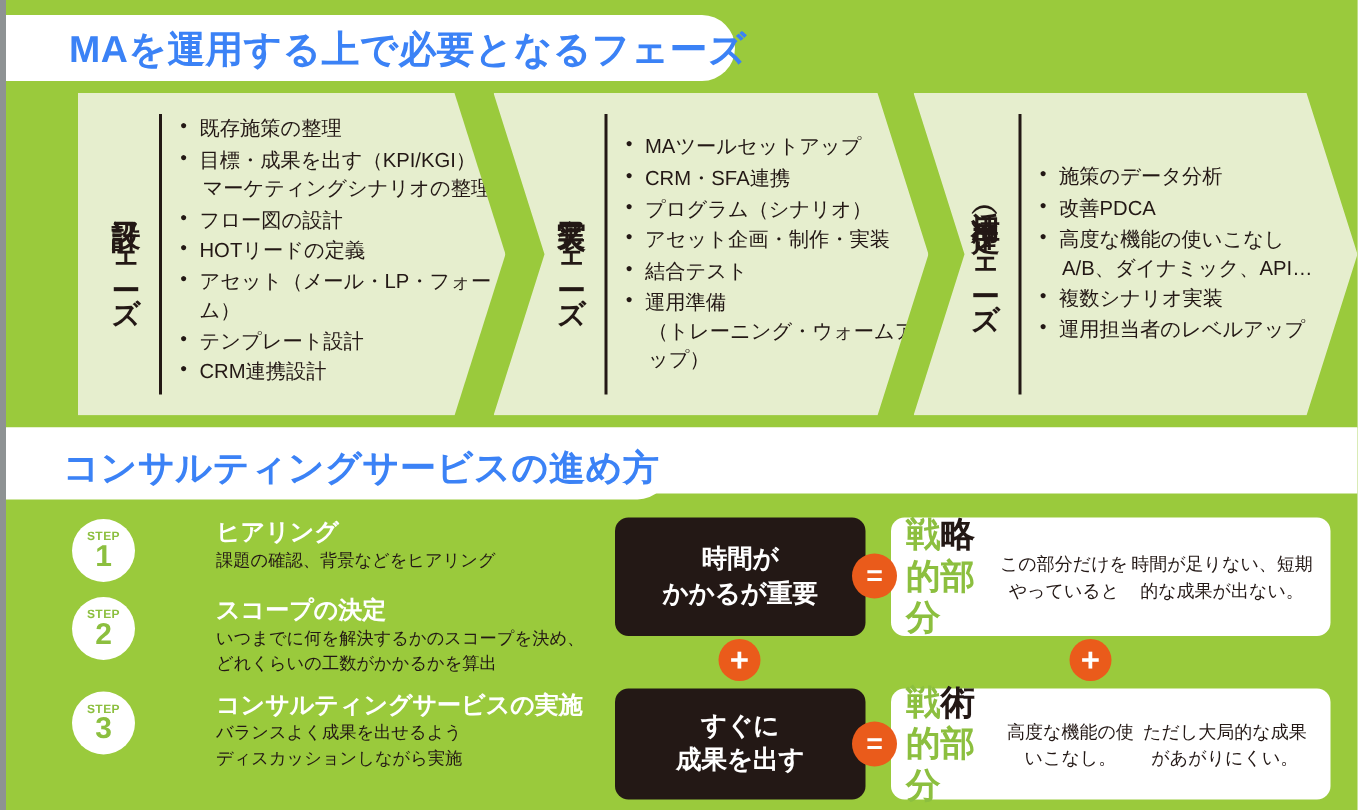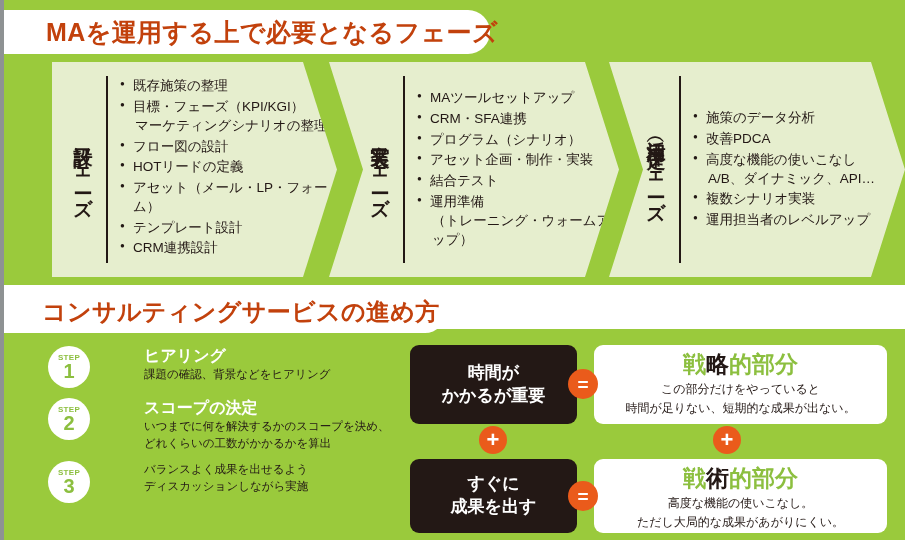--- a/index.html
+++ b/index.html
@@ -17,21 +17,21 @@
 
   
   .sec1 { position:absolute; left:4px; top:0; width:901px; height:285px; background:#9aca3c; }
 
   .ribbon {
     position:absolute; background:#ffffff;
     border-radius:0 24px 24px 0;
     display:flex; align-items:center;
   }
   .ribbon .ribbon-txt {
-    color:#c2410c; font-weight:bold; letter-spacing:.4px; white-space:nowrap;
+    color:#3b82f6; font-weight:bold; letter-spacing:.4px; white-space:nowrap;
   }
 
   #ribbon1 { left:0; top:10px; width:486px; height:44px; padding-left:42px; }
   #ribbon1 .ribbon-txt { font-size:25px; }
 
   
   .phase { position:absolute; top:62px; height:215px; background:#e6eece; display:flex; }
   .phase.ch { clip-path:polygon(0 0, calc(100% - 34px) 0, 100% 50%, calc(100% - 34px) 100%, 0 100%); }
   .phase.ch-notch { clip-path:polygon(0 0, calc(100% - 34px) 0, 100% 50%, calc(100% - 34px) 100%, 0 100%, 34px 50%); }
 
@@ -83,21 +83,21 @@
 
   
   .cmp { position:absolute; z-index:12; }
   .dark-box {
     background:#231815; border-radius:9px; color:#ffffff;
     display:flex; flex-direction:column; align-items:center; justify-content:center;
     font-weight:bold; font-size:17px; line-height:1.35;
   }
   .white-box {
     background:#ffffff; border-radius:9px;
-    display:flex; flex-direction:column; align-items:center; justify-content:flex-start;
+    display:flex; flex-direction:row; align-items:center; justify-content:flex-start;
     padding:6px 10px;
   }
   .wb-title { font-size:23px; font-weight:bold; line-height:1.2; color:#8cbf3f; }
   .wb-title .dk { color:#231815; }
   .wb-desc { font-size:12px; color:#231815; line-height:1.42; text-align:center; margin-top:2px; }
 
   #dark1  { left:410px; top:345px; width:167px; height:79px; }
   #dark2  { left:410px; top:459px; width:167px; height:74px; }
   #white1 { left:594px; top:345px; width:293px; height:79px; }
   #white2 { left:594px; top:459px; width:293px; height:74px; }
@@ -126,21 +126,21 @@
 
     <div class="ribbon" id="ribbon1">
       <span class="ribbon-txt">MAを運用する上で必要となるフェーズ</span>
     </div>
 
     <div class="phase ch" id="phase1">
       <div class="phase-label">設計フェーズ</div>
       <div class="phase-div"></div>
       <div class="bullets">
         <div class="bullet"><span>既存施策の整理</span></div>
-        <div class="bullet"><span>目標・フェーズ（KPI/KGI）</span><span class="sub">マーケティングシナリオの整理</span></div>
+        <div class="bullet"><span>目標・成果を出す（KPI/KGI）</span><span class="sub">マーケティングシナリオの整理</span></div>
         <div class="bullet"><span>フロー図の設計</span></div>
         <div class="bullet"><span>HOTリードの定義</span></div>
         <div class="bullet"><span>アセット（メール・LP・フォーム）</span></div>
         <div class="bullet"><span>テンプレート設計</span></div>
         <div class="bullet"><span>CRM連携設計</span></div>
       </div>
     </div>
 
     <div class="phase ch-notch" id="phase2">
       <div class="phase-label">実装フェーズ</div>
@@ -201,20 +201,21 @@
         <div class="step-desc">どれくらいの工数がかかるかを算出</div>
       </div>
     </div>
 
     <div class="step">
       <div class="step-circle">
         <span class="s-word">STEP</span>
         <span class="s-num">3</span>
       </div>
       <div class="step-body">
+        <div class="step-title">コンサルティングサービスの実施</div>
         <div class="step-desc">バランスよく成果を出せるよう</div>
         <div class="step-desc">ディスカッションしながら実施</div>
       </div>
     </div>
 
   </div>
 
   <div class="cmp dark-box" id="dark1">
     <span>時間が</span>
     <span>かかるが重要</span>

